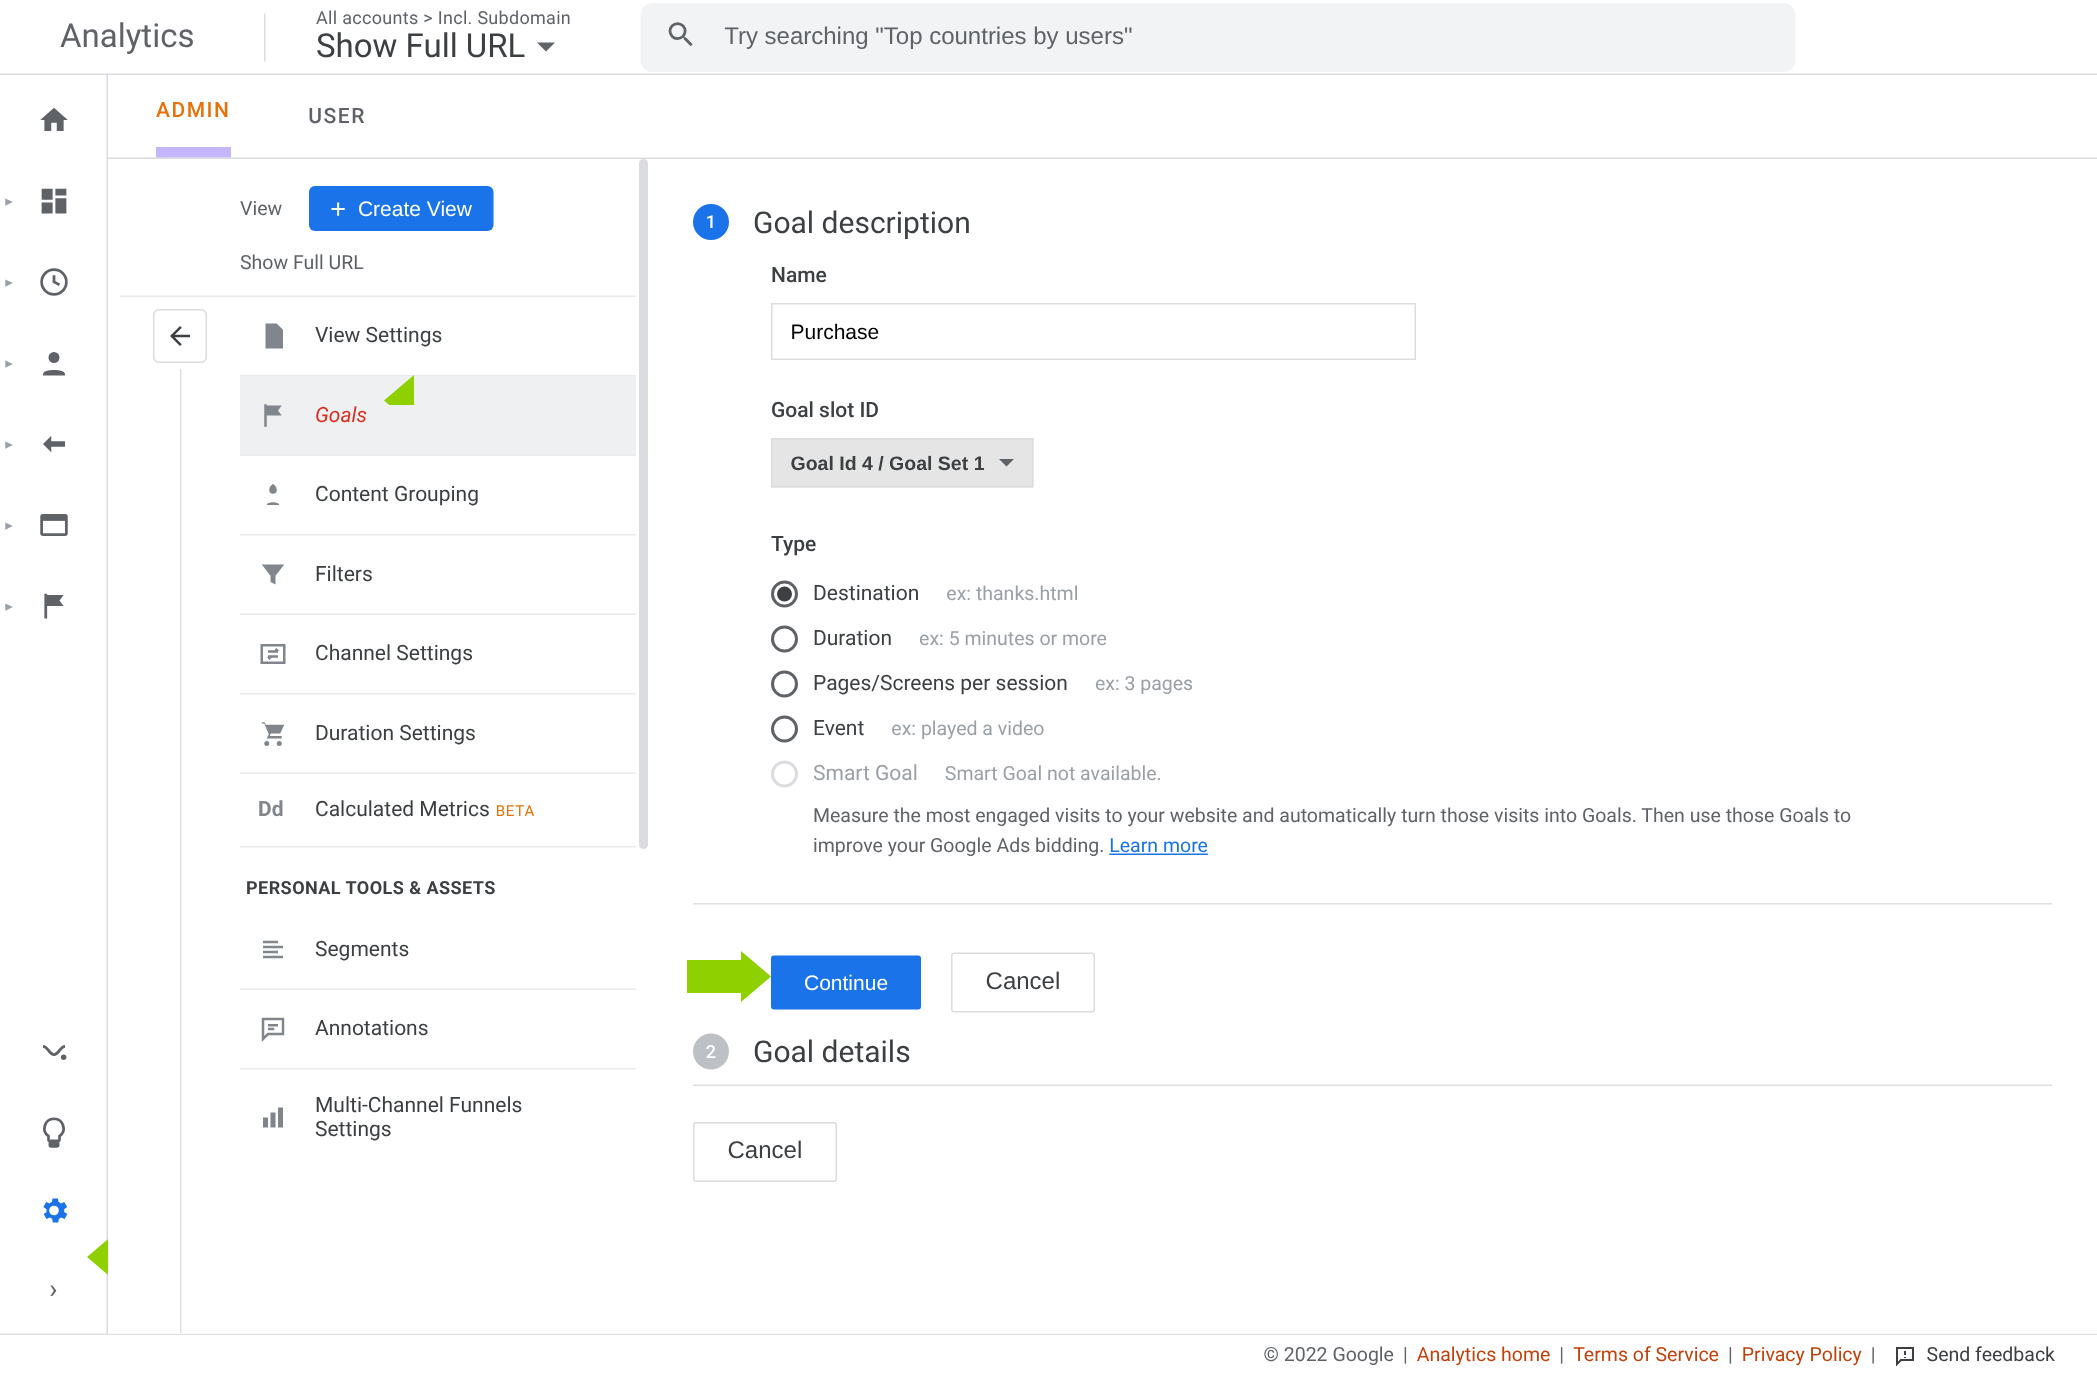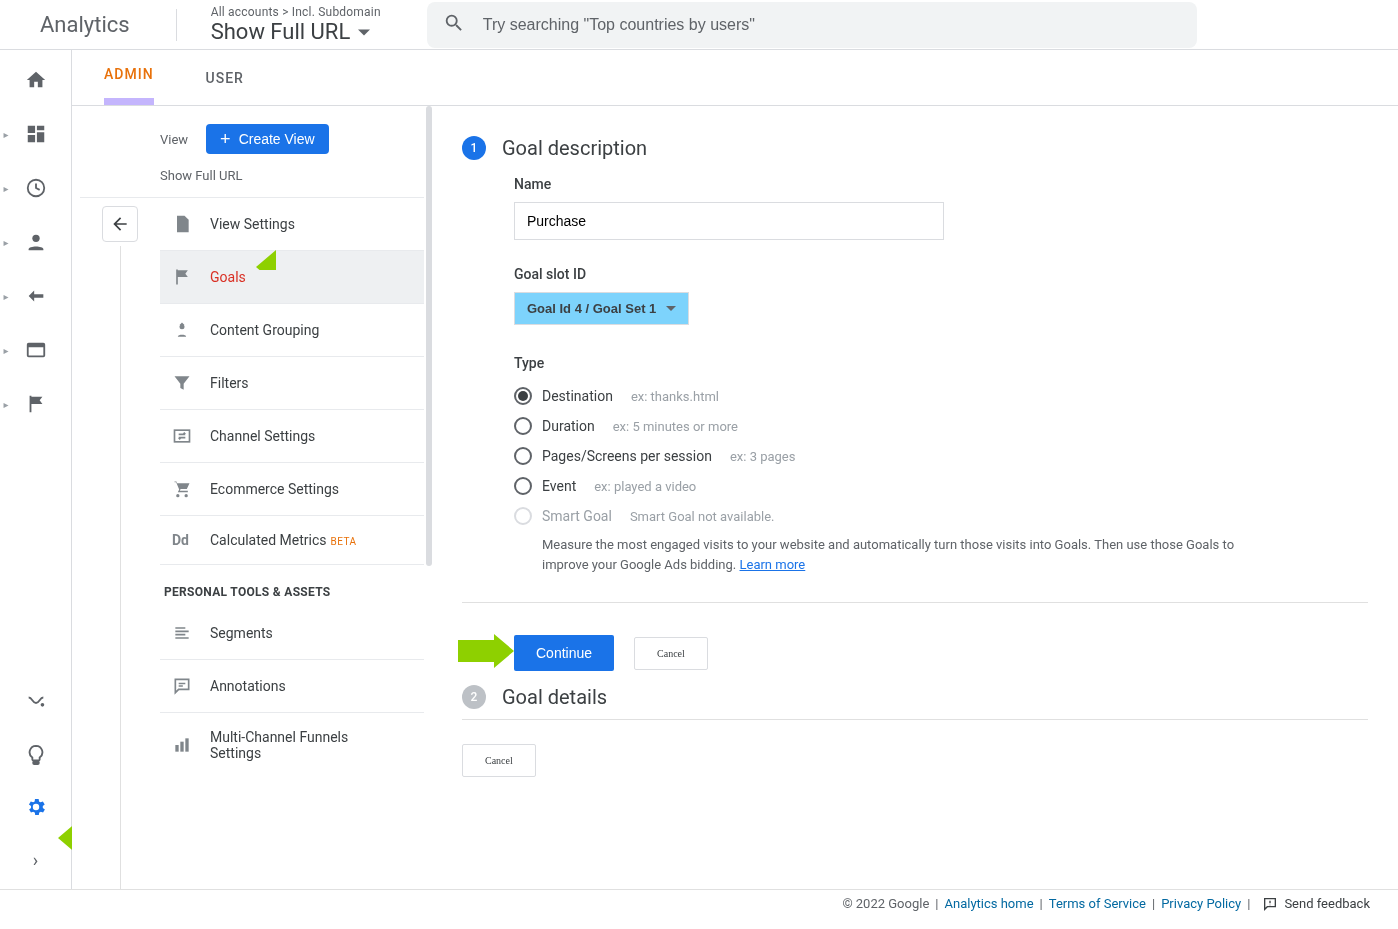--- a/index.html
+++ b/index.html
@@ -64,41 +64,41 @@
 
 .form-area { flex: 1; padding: 30px 30px 30px 30px; overflow: auto; position: relative; }
 .step-row { display: flex; align-items: center; gap: 16px; }
 .step-badge { width: 24px; height: 24px; border-radius: 50%; background: #1a73e8; color: #fff; font-size: 12px; font-weight: 500; display: flex; align-items: center; justify-content: center; }
 .step-badge.grey { background: #bdc1c6; }
 .step-title { font-size: 20px; color: #3c4043; }
 .step-hr { border: none; border-top: 1px solid #e0e0e0; margin: 10px 0 10px 0; }
 .form-inner { padding-left: 52px; }
 .field-label { font-size: 14px; font-weight: 500; color: #3c4043; margin: 16px 0 10px; }
 .text-input { width: 430px; border: 1px solid #dadce0; padding: 10px 12px; font-size: 14px; outline: none; }
-.slot-btn { border: 1px solid #dadce0; background: #7dd3fc; padding: 8px 12px; font-size: 13px; font-weight: 700; color: #3c4043; display: inline-flex; align-items: center; gap: 10px; cursor: pointer; }
+.slot-btn { border: 1px solid #dadce0; background: #e5e5e5; padding: 8px 12px; font-size: 13px; font-weight: 700; color: #3c4043; display: inline-flex; align-items: center; gap: 10px; cursor: pointer; }
 .slot-btn svg { width: 10px; height: 10px; fill: #5f6368; }
 
 .radio-row { display: flex; align-items: center; gap: 10px; padding: 6px 0; }
 .radio { width: 18px; height: 18px; border: 2px solid #5f6368; border-radius: 50%; display: inline-flex; align-items: center; justify-content: center; flex-shrink:0; }
 .radio.checked::after { content: ""; width: 10px; height: 10px; background: #3c4043; border-radius: 50%; }
 .radio.disabled { border-color: #dadce0; }
 .radio-label { font-size: 14px; color: #3c4043; }
 .radio-label.disabled { color: #9aa0a6; }
 .radio-hint { font-size: 13px; color: #9aa0a6; margin-left: 8px; }
 .smart-desc { font-size: 13px; color: #5f6368; margin: 4px 0 0 28px; max-width: 740px; line-height: 1.5; }
 .smart-desc a { color: #1a73e8; text-decoration: underline; }
 
 .btn-row { display: flex; gap: 20px; margin: 32px 0 14px 52px; align-items: center; }
 .btn-primary { background: #1a73e8; color: #fff; border: none; padding: 10px 22px; font-size: 14px; font-weight: 500; border-radius: 2px; cursor: pointer; text-align: center; }
-.btn-secondary { background: #fff; color: #3c4043; border: 1px solid #dadce0; padding: 10px 22px; font-size: 10px; font-weight: 500; border-radius: 2px; cursor: pointer; font-family: Liberation Serif, serif; }
+.btn-secondary { background: #fff; color: #3c4043; border: 1px solid #dadce0; padding: 10px 22px; font-size: 16px; font-weight: 500; border-radius: 2px; cursor: pointer; }
 .cancel-alone { margin: 14px 0 0 0; }
 
 
 .footer { height: 28px; display: flex; align-items: center; justify-content: flex-end; padding: 0 28px; font-size: 13px; color: #5f6368; gap: 6px; border-top: 1px solid #e0e0e0; background:#fff; }
-.footer a { color: #0369a1; text-decoration: none; }
+.footer a { color: #c2410c; text-decoration: none; }
 .footer .sep { color: #5f6368; }
 .feedback { display: inline-flex; align-items: center; gap: 6px; color: #3c4043; cursor: pointer; margin-left: 6px; }
 .feedback svg { width: 16px; height: 16px; fill: #3c4043; }
 
 
 .arrow { position: absolute; pointer-events: none; }
 .arrow svg { display: block; }
 </style>
 </head>
 <body>
@@ -225,21 +225,21 @@
           </button>
         <div class="tree-line"></div>
 
         <div class="menu-list">
           <div class="menu-item">
             <svg viewBox="0 0 24 24">
                 <path d="M6 2h9l5 5v15H6z"></path>
               </svg>
             <span class="mlabel">View Settings</span>
           </div>
-          <div class="menu-item active" style="position:relative;">
+          <div class="menu-item active" style="position:relative;font-style:italic;">
             <svg viewBox="0 0 24 24">
                 <path d="M5 3h2v18H5zM7 4h12l-3 4 3 4H7z"></path>
               </svg>
             <span class="mlabel">Goals</span>
             <div class="arrow" style="left:96px; top:-1px;">
               <svg width="56" height="34">
                   <path d="M56 6 L56 28 L20 28 L20 34 L0 17 L20 0 L20 6 Z" fill="#8ed000"></path>
                 </svg>
             </div>
           </div>
@@ -260,21 +260,21 @@
             <svg viewBox="0 0 24 24">
                 <rect x="3" y="5" width="18" height="14" fill="none" stroke="#80868b" stroke-width="2"></rect>
                 <path d="M8 10h8M16 10l-2-2M8 14h8M8 14l2 2" stroke="#80868b" stroke-width="2" fill="none"></path>
               </svg>
             <span class="mlabel">Channel Settings</span>
           </div>
           <div class="menu-item">
             <svg viewBox="0 0 24 24">
                 <path d="M7 18a2 2 0 102 2 2 2 0 00-2-2zm10 0a2 2 0 102 2 2 2 0 00-2-2zM3 4h2l3.6 8.6L7 16h12v-2H9.4l.9-2h7.5l3.2-7H6.2L5.3 3H3z"></path>
               </svg>
-            <span class="mlabel">Ecommerce Settings</span>
+            <span class="mlabel">Duration Settings</span>
           </div>
           <div class="menu-item">
             <span style="font-weight:700;color:#80868b;font-size:14px;width:20px;">Dd</span>
             <span class="mlabel"><span>Calculated Metrics</span><span class="beta">BETA</span></span>
           </div>
           <div class="section-title">PERSONAL TOOLS &amp; ASSETS</div>
           <div class="menu-item">
             <svg viewBox="0 0 24 24">
                 <path d="M4 6h12M4 10h16M4 14h12M4 18h16" stroke="#80868b" stroke-width="2"></path>
               </svg>

